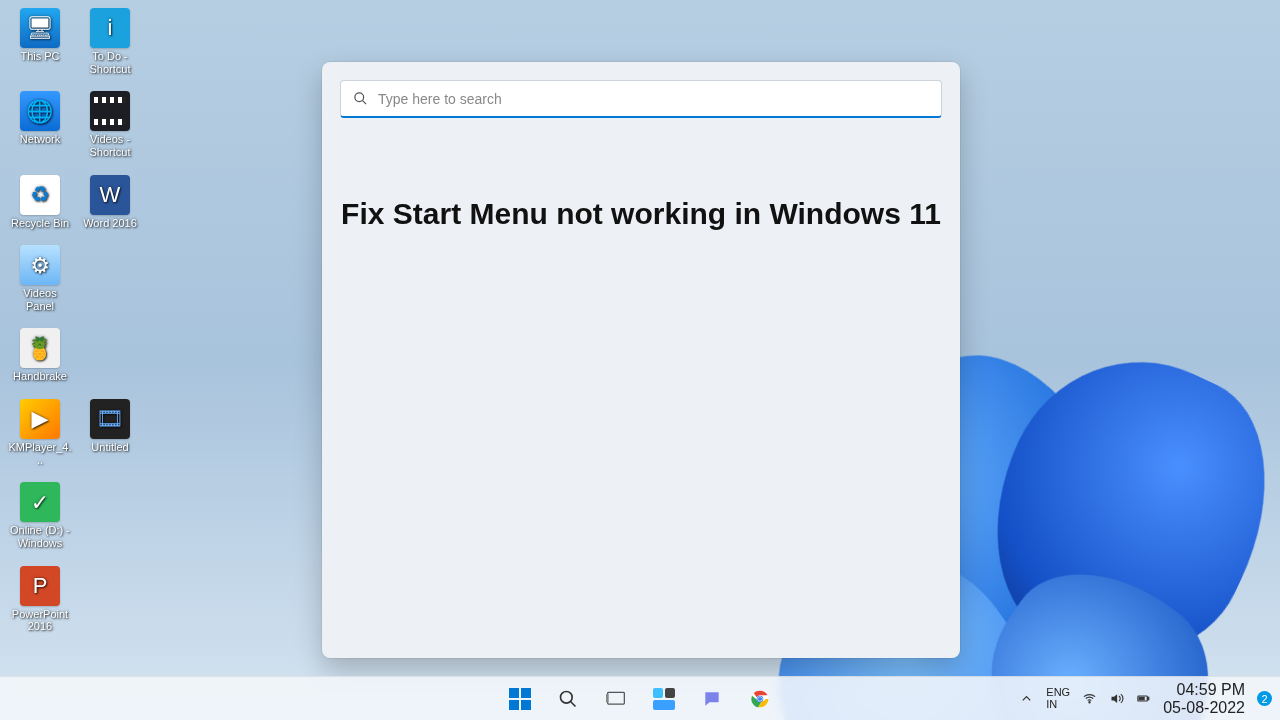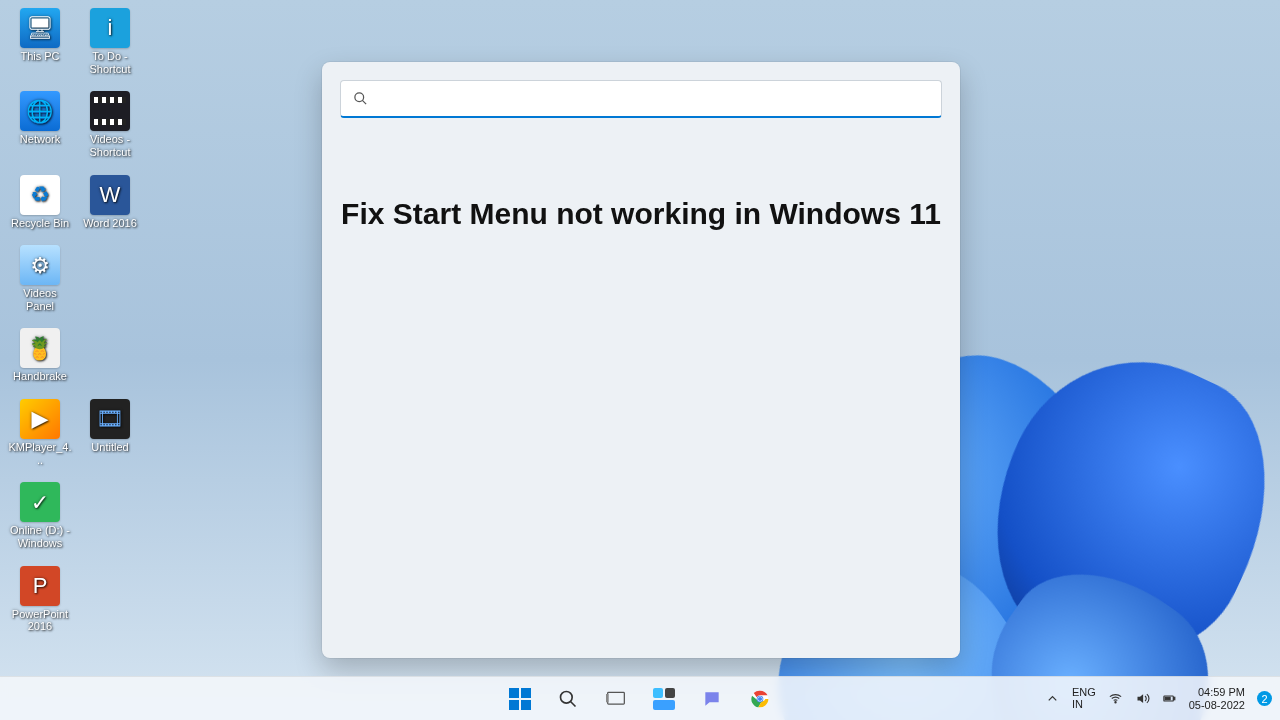--- a/index.html
+++ b/index.html
@@ -146,21 +146,21 @@
   .tray {
     margin-left:auto;
     display:flex;
     align-items:center;
     gap:12px;
     padding-right:8px;
     font-size:11px;
     color:#222;
   }
   .tray .lang { font-size:11px; line-height:1.05; text-align:left;}
-  .tray .clock{ font-size:11px; line-height:1.1; text-align:right;}
+  .tray .clock{ font-size:16px; line-height:1.1; text-align:right;}
   .tray svg{width:15px;height:15px;}
   .tray .dot{width:15px;height:15px;border-radius:50%;background:#0099e5;color:#fff;display:flex;align-items:center;justify-content:center;font-size:11px;}
   .widgets-ic{width:22px;height:22px;position:relative;}
   .widgets-ic span{position:absolute;border-radius:2px;}
   .widgets-ic span:nth-child(1){top:0;left:0;width:10px;height:10px;background:#3dbeff}
   .widgets-ic span:nth-child(2){top:0;right:0;width:10px;height:10px;background:#444}
   .widgets-ic span:nth-child(3){bottom:0;left:0;width:10px;height:22px;height:10px;width:22px;background:#3aa0ff}
 </style>
 </head>
 <body>
@@ -227,20 +227,21 @@
       </div>
     </div>
 </div>
 
 <div class="start-popup">
   <div class="search-bar">
     <svg viewBox="0 0 24 24" fill="none" stroke="currentColor" stroke-width="2">
         <circle cx="10" cy="10" r="7"></circle>
         <line x1="21" y1="21" x2="15" y2="15"></line>
       </svg>
+    <input type="text" placeholder="Type here to search" style="">
   </div>
   <div class="caption">Fix Start Menu not working in Windows 11</div>
 </div>
 
 <div class="taskbar">
   <div class="tb-center">
     <div class="tb-btn">
       <div class="win-logo">
           <span></span>
           <span></span>

